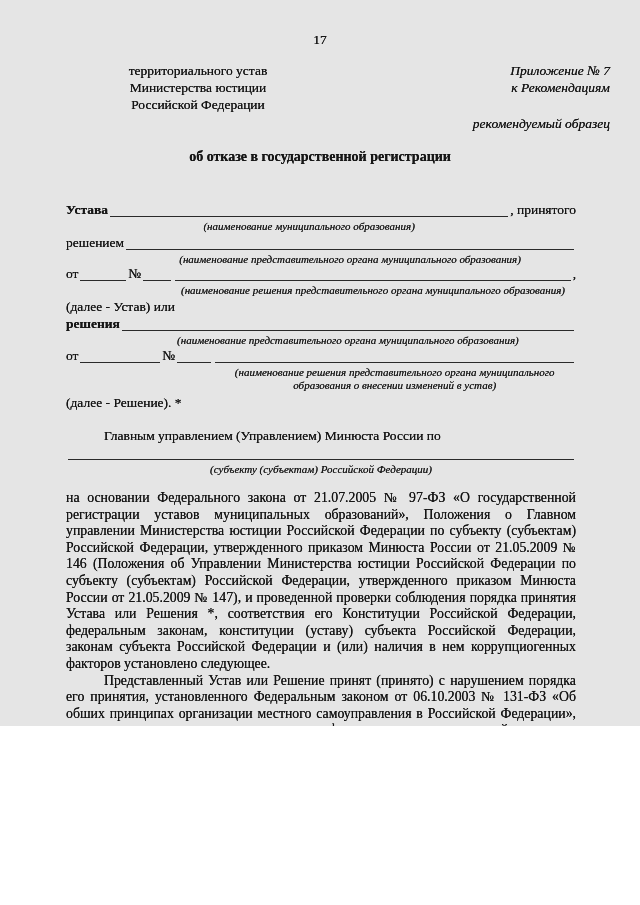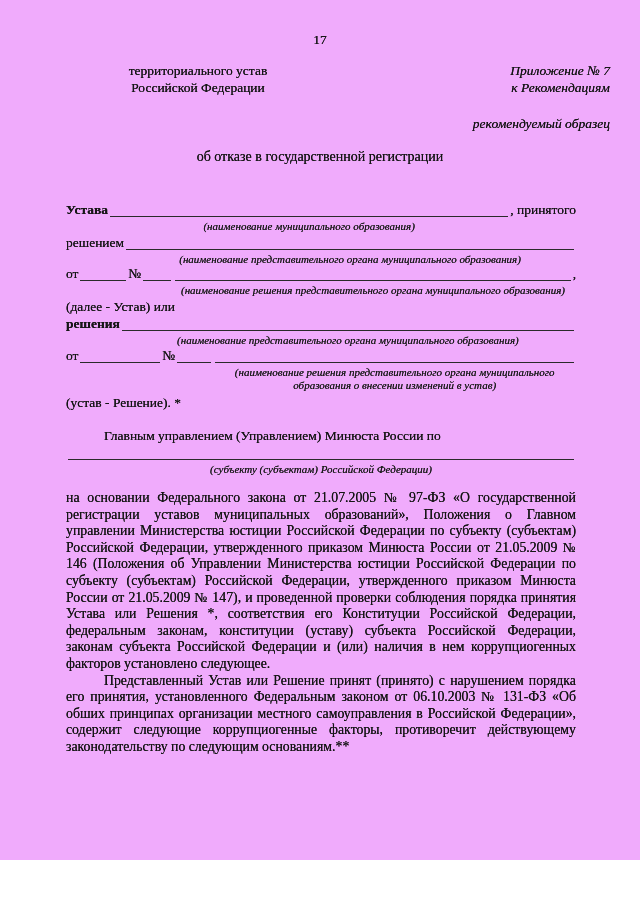--- a/index.html
+++ b/index.html
@@ -1,19 +1,19 @@
 <!DOCTYPE html>
 <html><head>
 <meta charset="utf-8">
 <style>
   html,body{margin:0;padding:0;background:#ffffff;}
   .page{
     position:relative;
-    width:640px;height:860px;
-    background:#f0abfc;
+    width:640px;height:726px;
+    background:#e5e5e5;
     font-family:"Liberation Serif","DejaVu Serif",serif;
     color:#161616;
     overflow:hidden;
     text-shadow:0 0 .35px currentColor;
   }
   .page-number{
     text-align:center;
     padding-top:31px;
     font-size:13.5px;line-height:17px;
   }
@@ -35,21 +35,21 @@
   .doc-title{
     margin-top:37px;
     text-align:center;
     font-size:14.5px;line-height:17px;
     font-weight:bold;letter-spacing:.6px;
   }
   .doc-subtitle{
     margin-top:16px;
     text-align:center;
     font-size:14px;line-height:17px;
-    font-weight:normal;
+    font-weight:bold;
   }
   .content{margin:0 64px 0 66px;}
   .form{margin-top:36px;font-size:13.5px;}
   .form-row{
     display:flex;
     align-items:baseline;
     line-height:17px;
   }
   .form-row .lbl{white-space:pre;}
   .bold{font-weight:bold;}
@@ -99,20 +99,21 @@
 </head>
 <body>
 
 <div class="page">
 
   <div class="page-number">17</div>
 
   <div class="header">
     <div class="header-left">
       <div>территориального устав</div>
+      <div>Министерства юстиции</div>
       <div>Российской Федерации</div>
     </div>
     <div class="header-right">
       <div>Приложение № 7</div>
       <div>к Рекомендациям</div>
       <div class="sample">рекомендуемый образец</div>
     </div>
   </div>
 
   <div class="doc-subtitle">об отказе в государственной регистрации</div>
@@ -162,21 +163,21 @@
         <span class="lbl">от</span>
         <span class="blank w80"></span>
         <span class="lbl">№</span>
         <span class="blank w34"></span>
         <span class="blank">
           <span class="caption wrap2">(наименование решения представительного органа муниципального образования о внесении изменений в устав)</span>
         </span>
       </div>
 
       <div class="form-row mb16">
-        <span class="lbl">(устав - Решение). *</span>
+        <span class="lbl">(далее - Решение). *</span>
       </div>
 
       <div class="form-row mb0 indent">
         <span class="lbl">Главным управлением (Управлением) Минюста России по</span>
       </div>
 
       <div class="form-row subject-row">
         <span class="blank">
           <span class="caption">(субъекту (субъектам) Российской Федерации)</span>
         </span>

